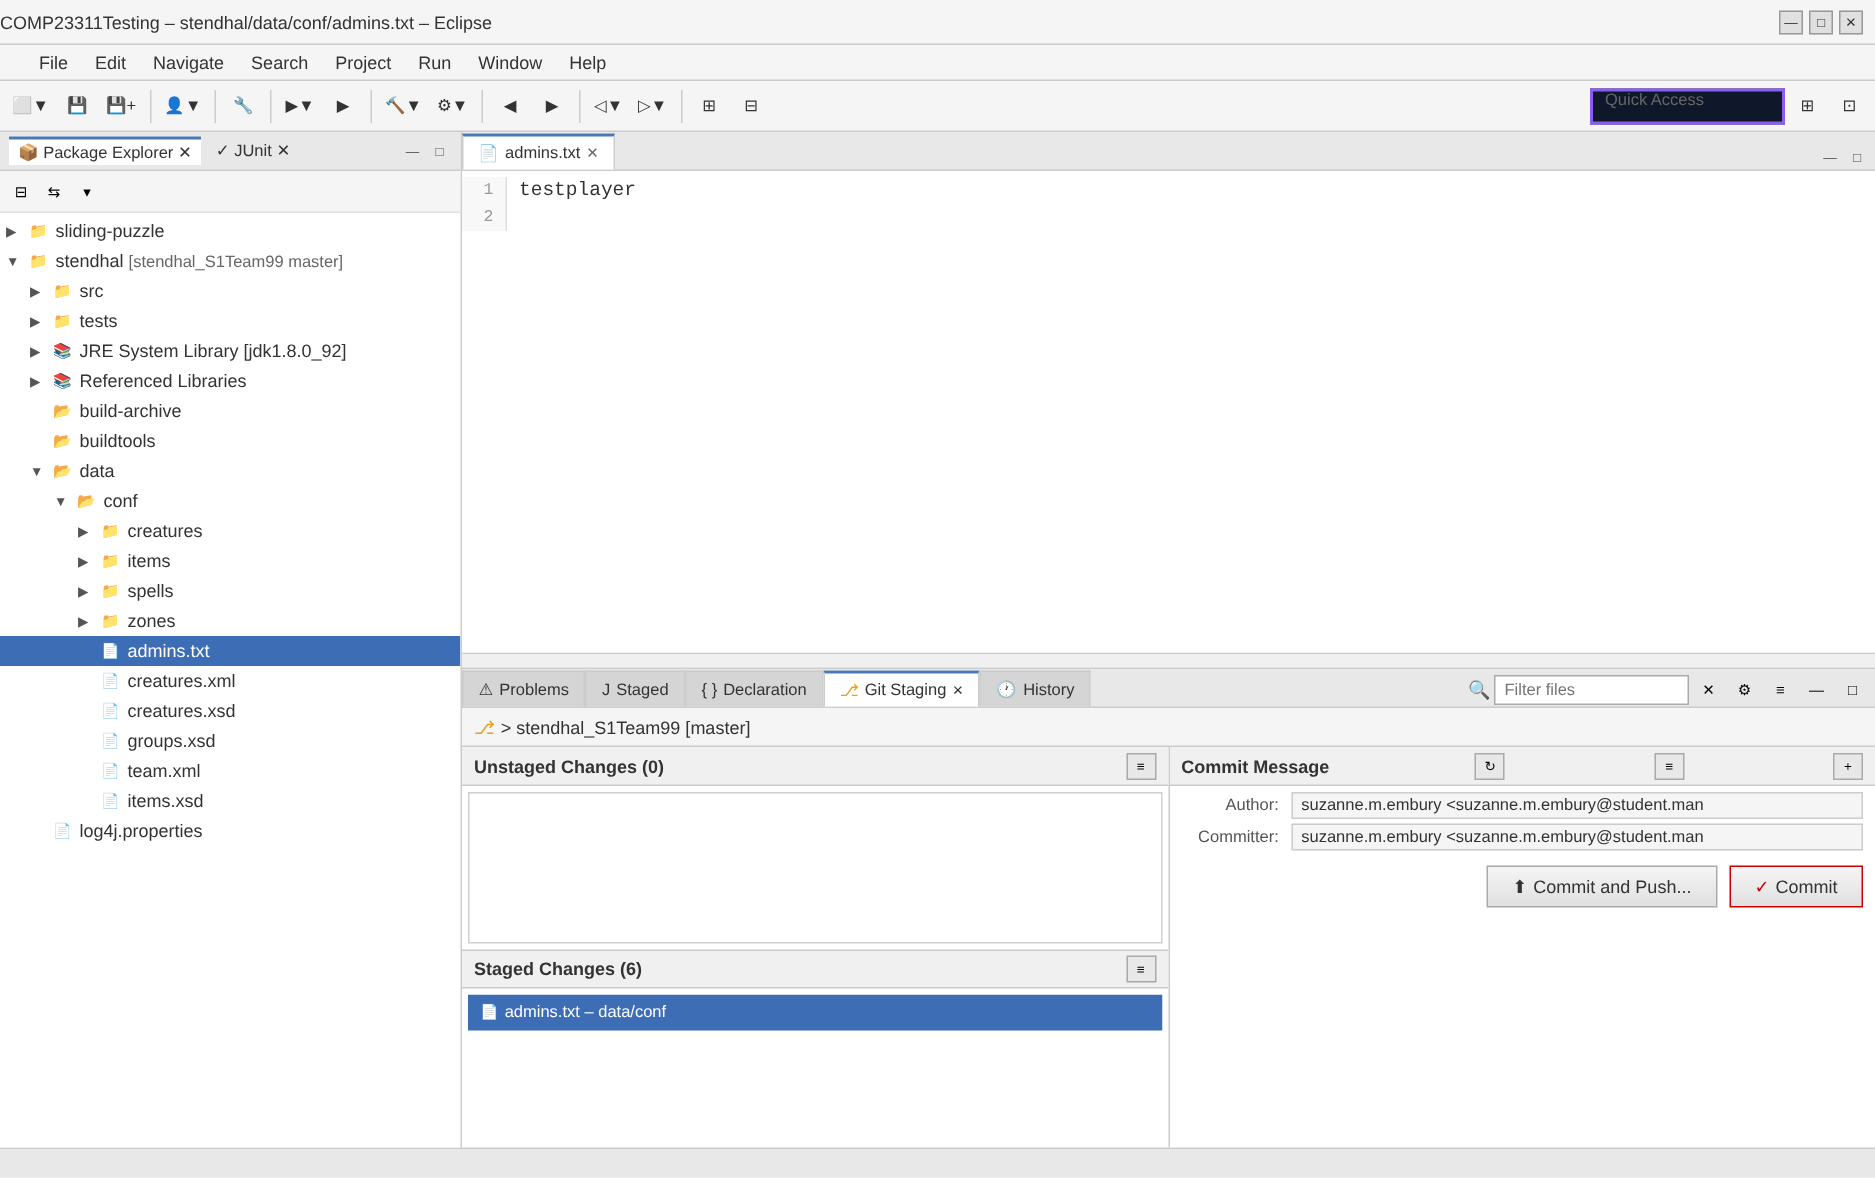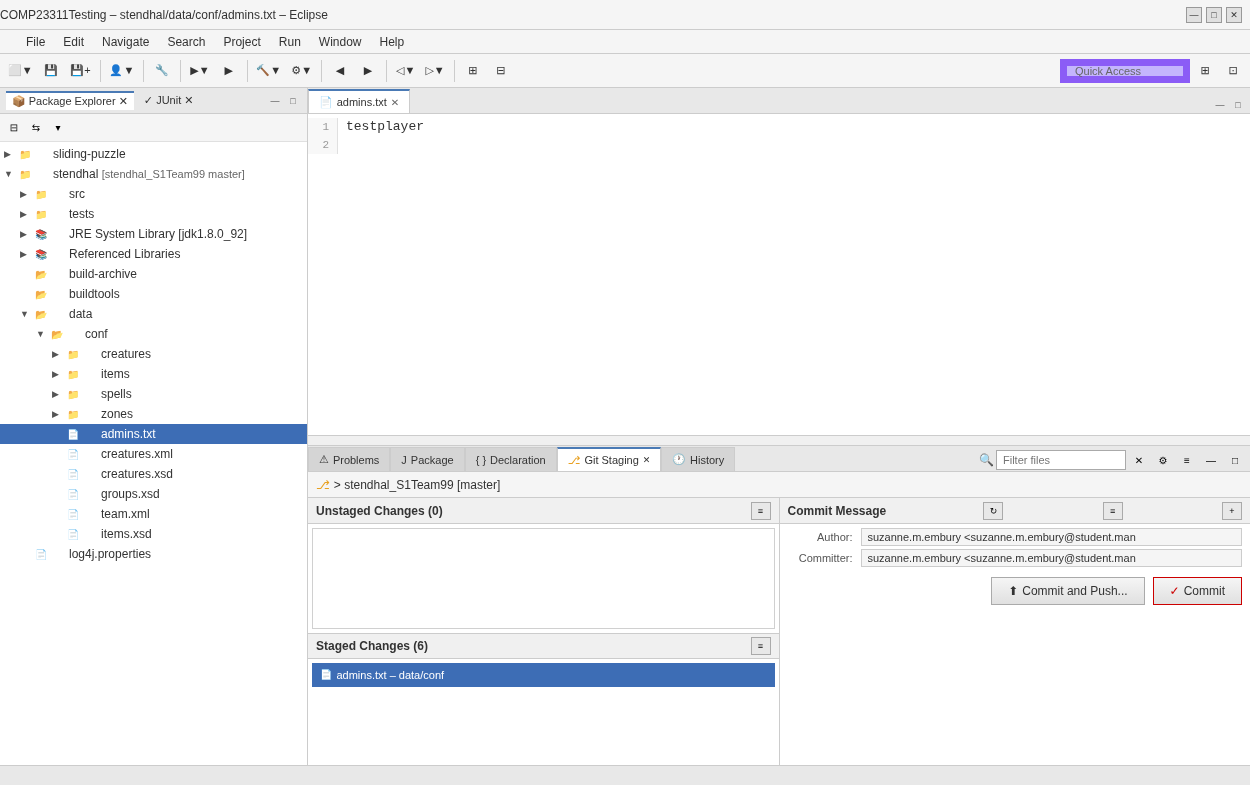--- a/index.html
+++ b/index.html
@@ -68,27 +68,27 @@
       background: transparent;
       cursor: pointer;
       display: flex; align-items: center; justify-content: center;
       font-size: 11px;
       padding: 0 3px;
       color: #333;
     }
     .toolbar-separator { width: 1px; height: 22px; background: #ccc; margin: 0 3px; }
     .quick-access {
       margin-left: auto;
-      border: 7px solid #8b5cf6;
-      background: #c4b5fd;
+      border: 2px solid #8b5cf6;
+      background: #0f172a;
       height: 24px;
       padding: 0 8px;
       font-size: 11px;
       color: #666;
-      display: flex; align-items: center;
+      display: flex; align-items: flex-start;
       width: 130px;
     }
 
     
     .main-area {
       display: flex;
       height: calc(785px - 30px - 24px - 34px - 20px);
     }
 
     
@@ -157,21 +157,21 @@
       align-items: center;
       padding-left: 4px;
       cursor: pointer;
       font-size: 12px;
       color: #333;
       white-space: nowrap;
     }
     .tree-item.selected { background: #3d6db5; color: white; }
     .tree-arrow { width: 14px; flex-shrink: 0; font-size: 9px; color: #555; }
     .tree-icon { width: 16px; height: 16px; flex-shrink: 0; margin-right: 3px; font-size: 10px; display: flex; align-items: center; justify-content: center; }
-    .tree-label { font-size: 12px; margin-left: 16px; }
+    .tree-label { font-size: 12px; }
 
     
     .editor-area {
       flex: 1;
       display: flex;
       flex-direction: column;
       overflow: hidden;
     }
     .editor-tabs {
       height: 26px;
@@ -676,21 +676,21 @@
     </div>
 
     <div class="bottom-panel">
       <div class="bottom-tabs">
         <div class="bottom-tab">
           <span>⚠</span>
           <span>Problems</span>
         </div>
         <div class="bottom-tab">
           <span>J</span>
-          <span>Package</span>
+          <span>Staged</span>
         </div>
         <div class="bottom-tab">
           <span>{ }</span>
           <span>Declaration</span>
         </div>
         <div class="bottom-tab active">
           <span style="color:#e8a020;">⎇</span>
           <span>Git Staging</span>
           <span style="font-size:9px;">✕</span>
         </div>

